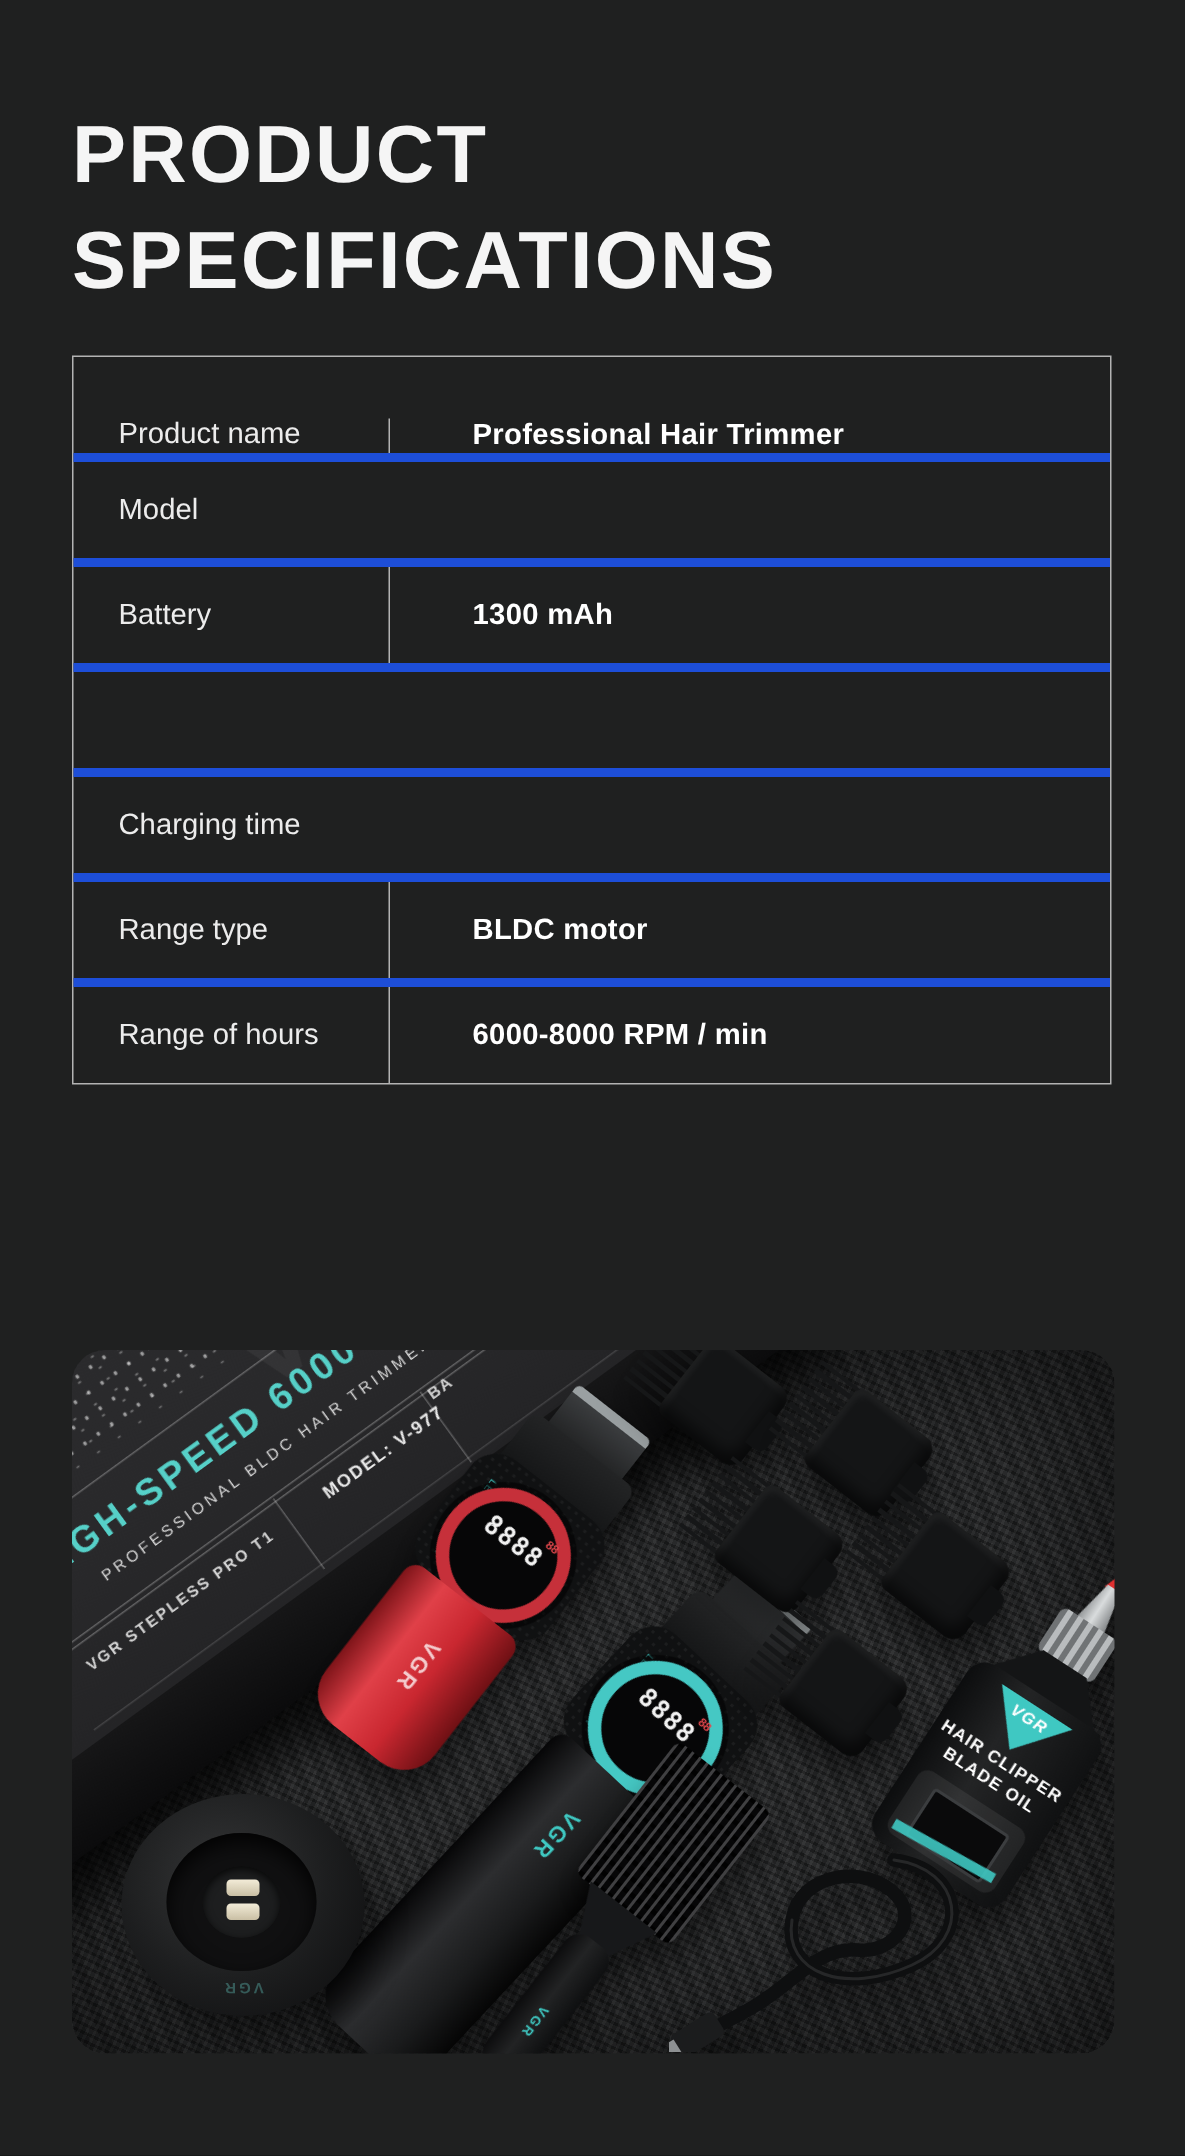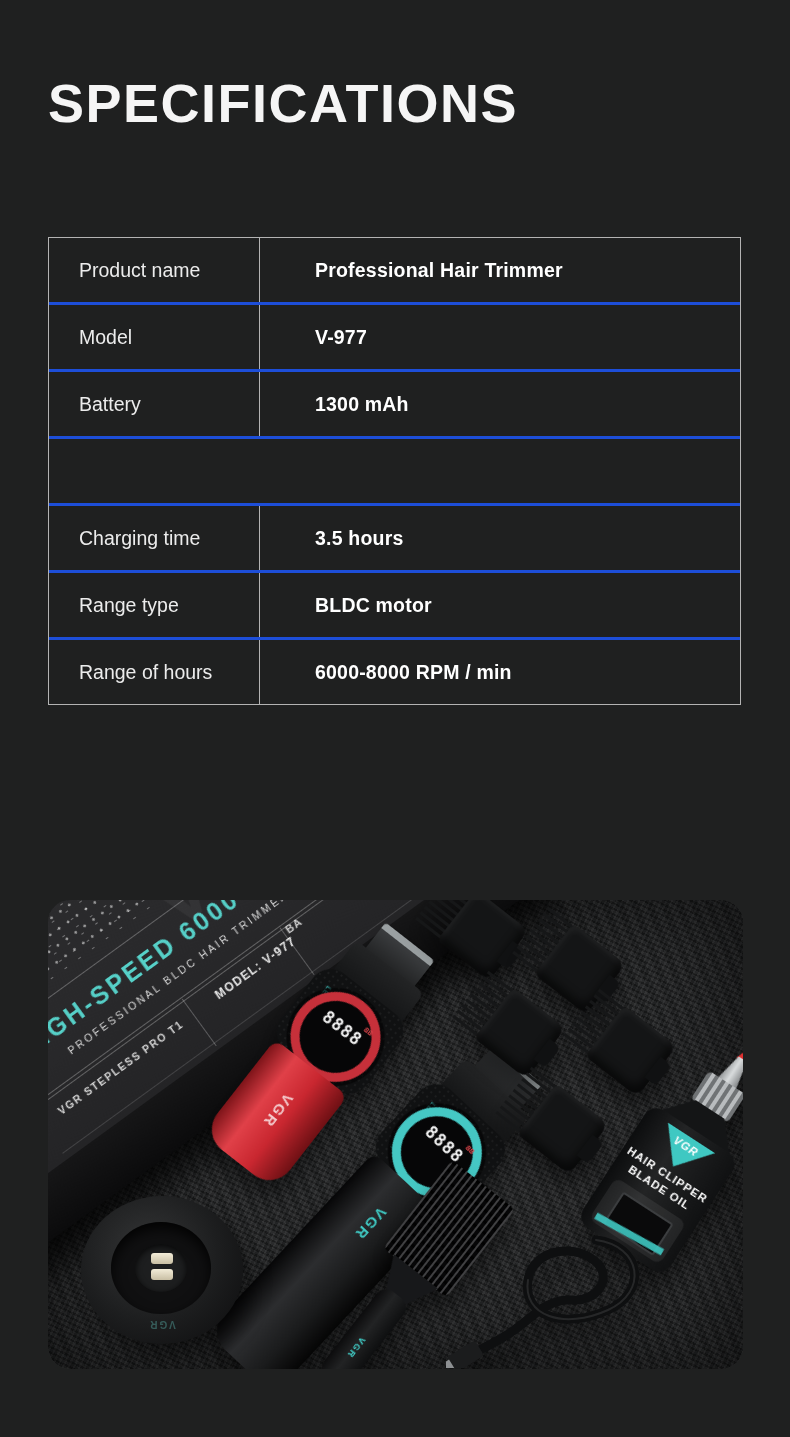--- a/index.html
+++ b/index.html
@@ -6,22 +6,22 @@
   .page{position:relative;width:790px;height:1437px;background:#1f2020;overflow:hidden;
         font-family:"Liberation Sans", sans-serif;}
 
   
   .title{position:absolute;left:48px;top:68px;color:#f5f5f5;font-weight:700;
          font-size:54px;line-height:71px;letter-spacing:1.5px;}
 
   
   .spec-table{position:absolute;left:48px;top:237px;width:693px;
               border:1px solid #b3b3b3;box-sizing:border-box;}
-  .spec-row{display:flex;height:64px;border-top:3px solid #1d4ed8;}
-  .spec-row:first-child{border-top:none;}
+  .spec-row{display:flex;height:64px;border-top:6px solid #1d4ed8;}
+  .spec-row:first-child{border-top:none;align-items:flex-end;}
   .spec-row.tall{height:97px;}
   .cell{display:flex;align-items:center;box-sizing:border-box;}
   .cell.label{width:210px;padding-left:30px;padding-right:14px;
               color:#ececec;font-size:19.5px;font-weight:400;line-height:26px;}
   .cell.value{flex:1;border-left:1px solid #b3b3b3;padding-left:55px;
               color:#ffffff;font-size:19.5px;font-weight:700;letter-spacing:.2px;}
   .dc-icon{display:inline-block;position:relative;width:22px;height:11px;margin:0 8px;}
   .dc-icon::before{content:"";position:absolute;left:0;right:0;top:1px;border-top:3px solid #fff;}
   .dc-icon::after{content:"";position:absolute;left:0;right:0;top:8px;border-top:3px dashed #fff;}
 
@@ -163,41 +163,40 @@
 
   
   .cable{position:absolute;left:398px;top:318px;width:230px;height:150px;}
 </style>
 </head>
 <body>
 
 <div class="page">
 
   <div class="title">
+    <div>PRODUCT</div>
     <div>SPECIFICATIONS</div>
   </div>
 
   <div class="spec-table">
     <div class="spec-row">
       <div class="cell label">Product name</div>
       <div class="cell value">Professional Hair Trimmer</div>
     </div>
     <div class="spec-row">
       <div class="cell label">Model</div>
-      <div class="cell value">V-977</div>
     </div>
     <div class="spec-row">
       <div class="cell label">Battery</div>
       <div class="cell value">1300 mAh</div>
     </div>
     <div class="spec-row">
     </div>
     <div class="spec-row">
       <div class="cell label">Charging time</div>
-      <div class="cell value">3.5 hours</div>
     </div>
     <div class="spec-row">
       <div class="cell label">Range type</div>
       <div class="cell value">BLDC motor</div>
     </div>
     <div class="spec-row">
       <div class="cell label">Range of hours</div>
       <div class="cell value">6000-8000 RPM / min</div>
     </div>
   </div>

